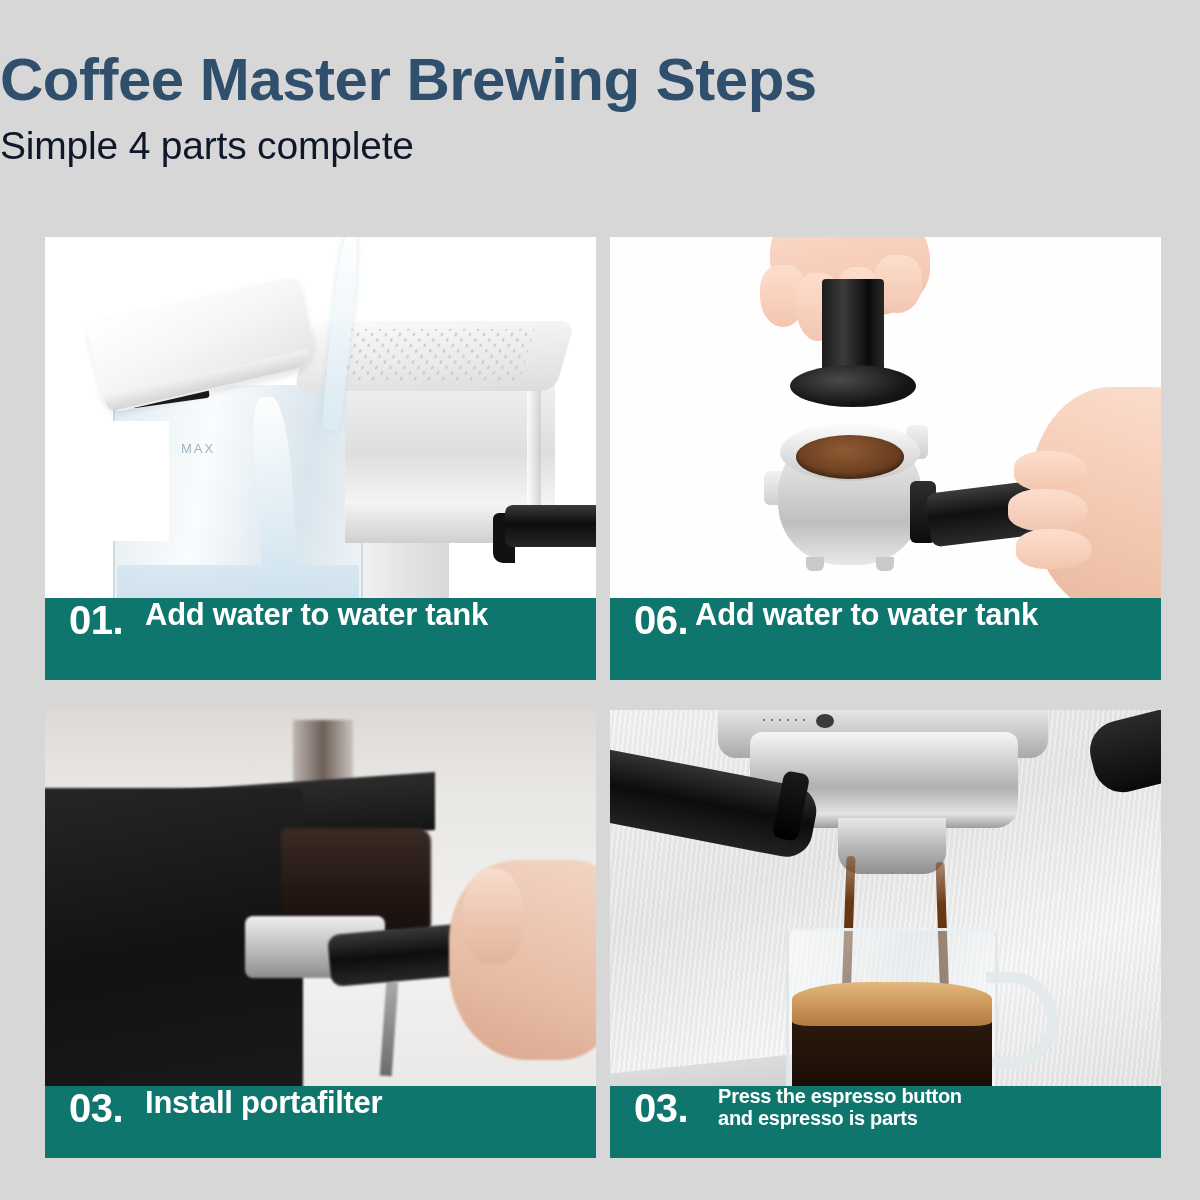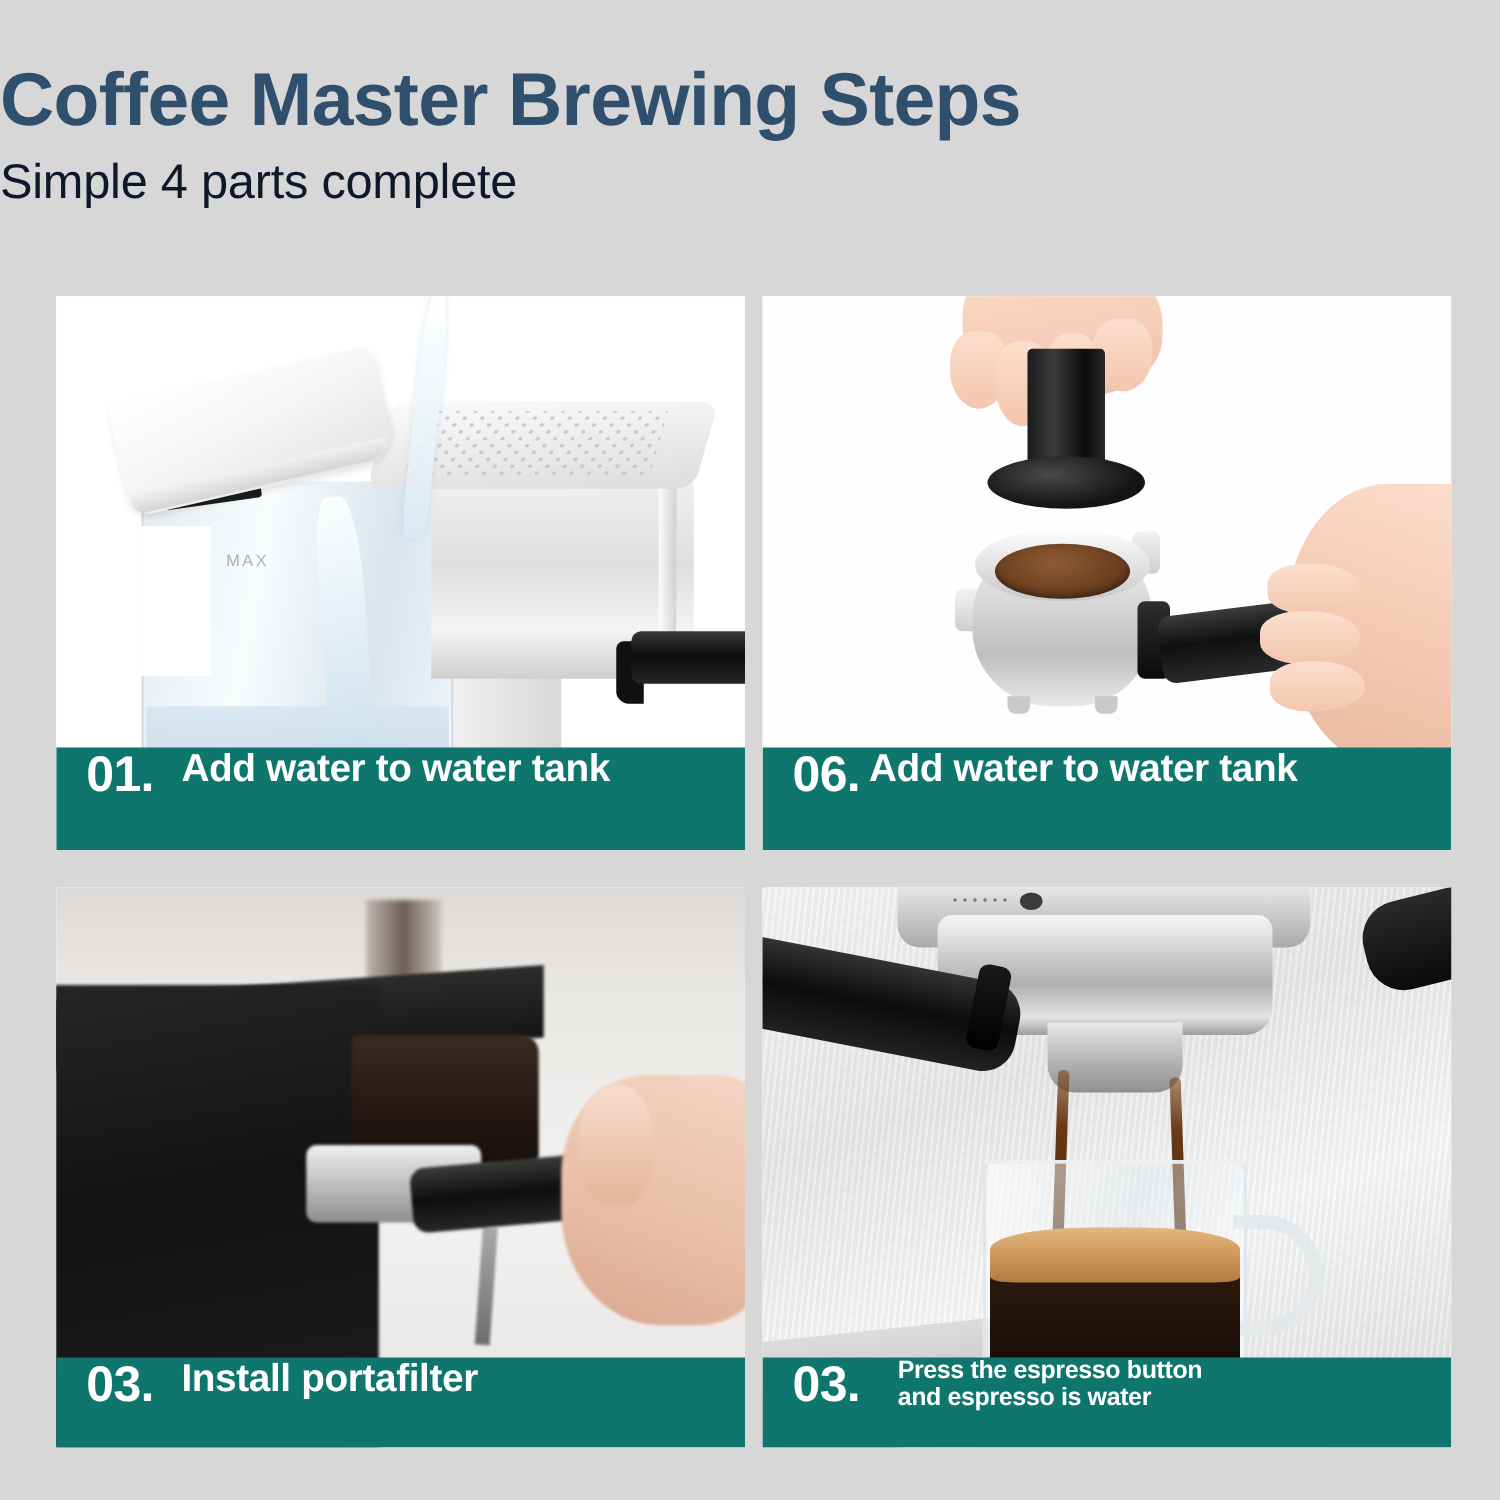--- a/index.html
+++ b/index.html
@@ -525,18 +525,18 @@
       <div class="p4-cup"></div>
       <div class="p4-cup-handle"></div>
       <div class="p4-coffee"></div>
       <div class="p4-crema"></div>
     </div>
 
     <div class="caption cap-r2">
       <span class="cap-num">03.</span>
       <span class="cap-text two-line gap-mid">
         <span>Press the espresso button</span><br>
-        <span>and espresso is water</span>
+        <span>and espresso is parts</span>
       </span>
     </div>
   </div>
 
 </div>
 
 </body></html>

